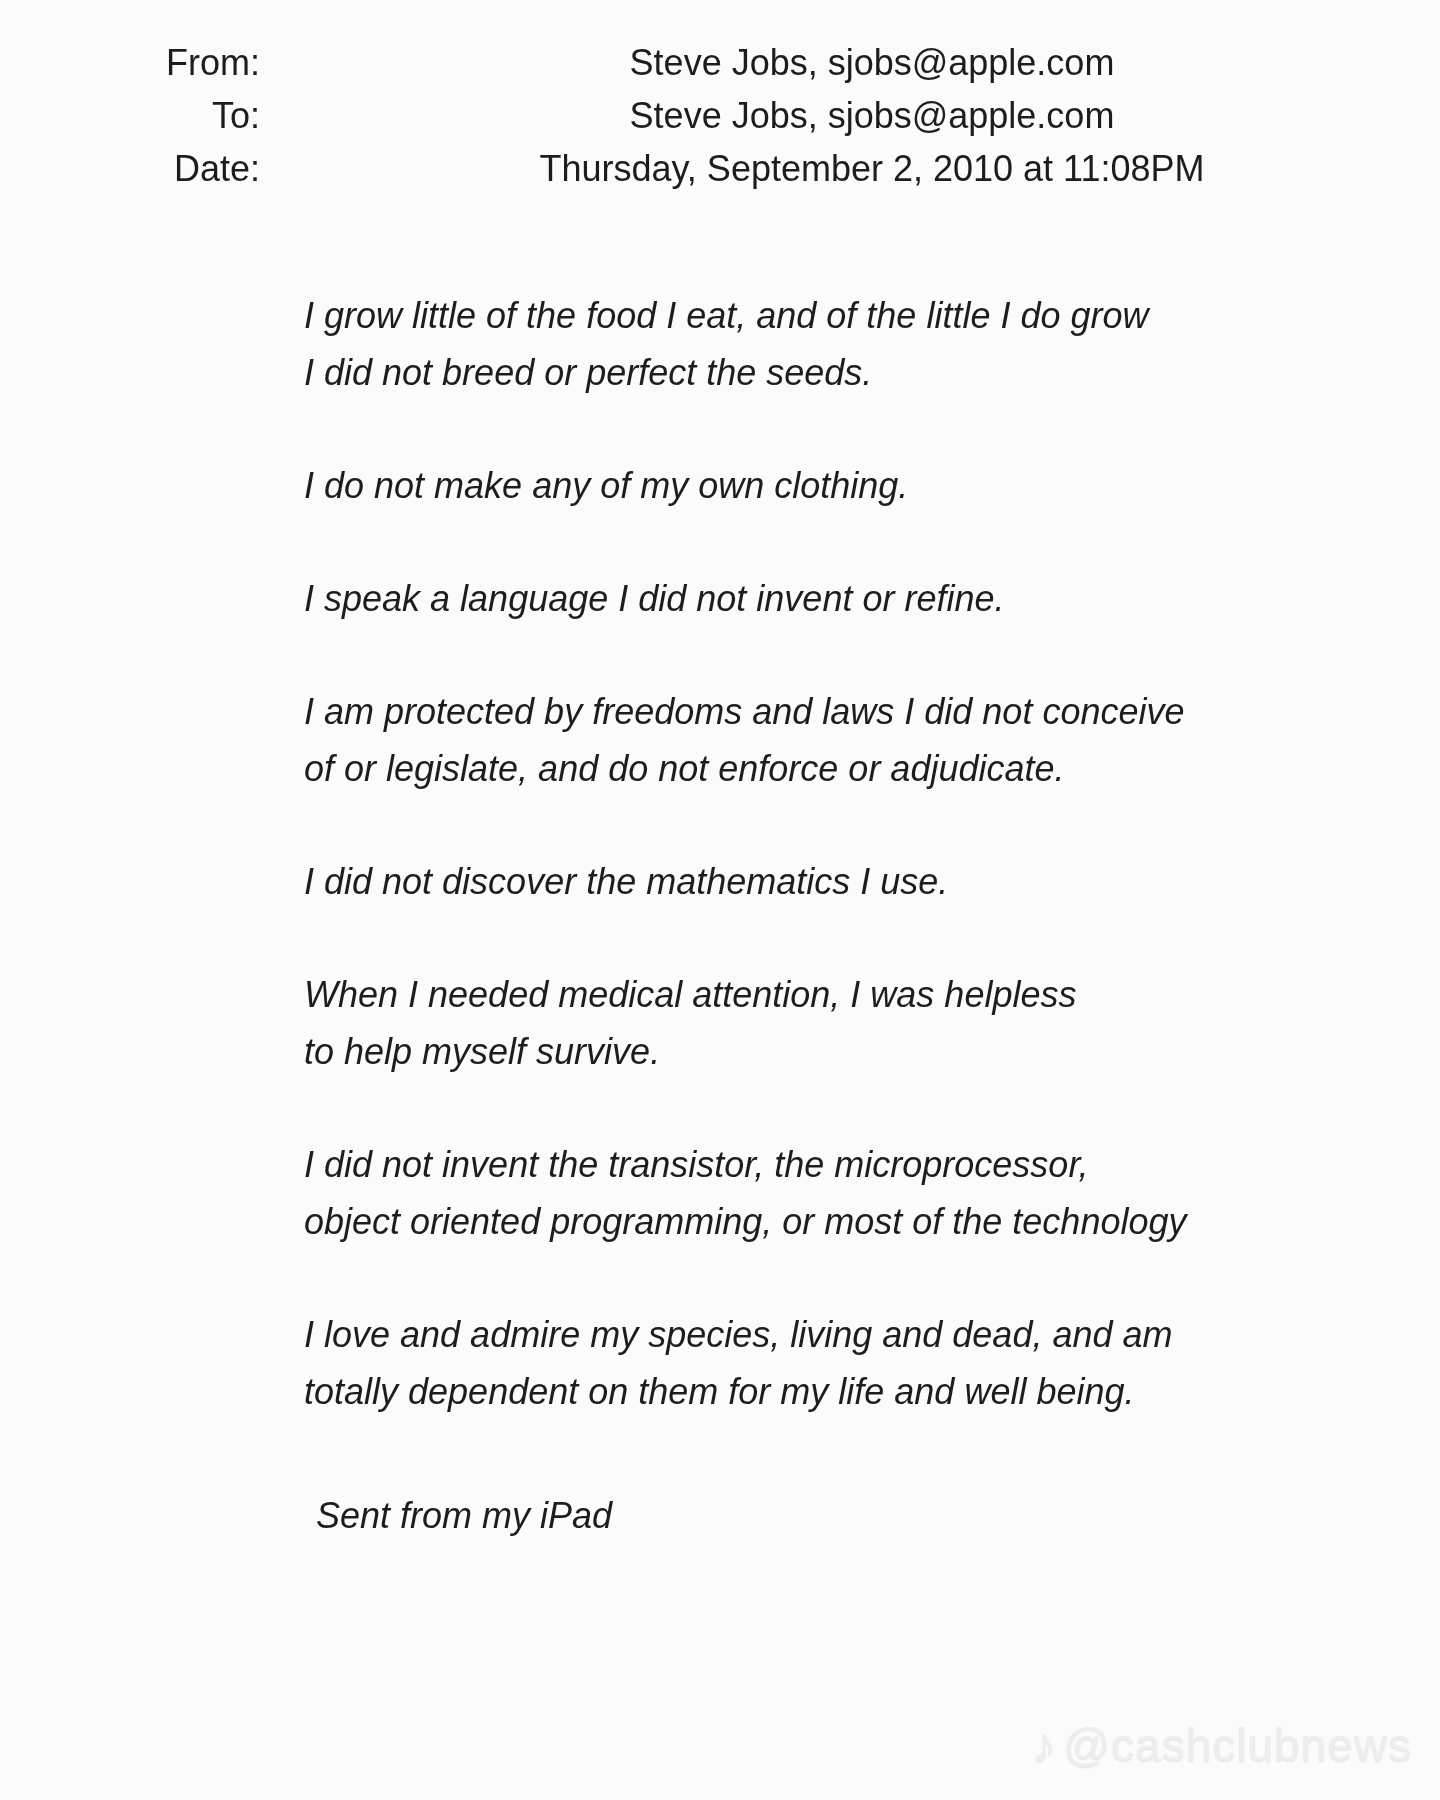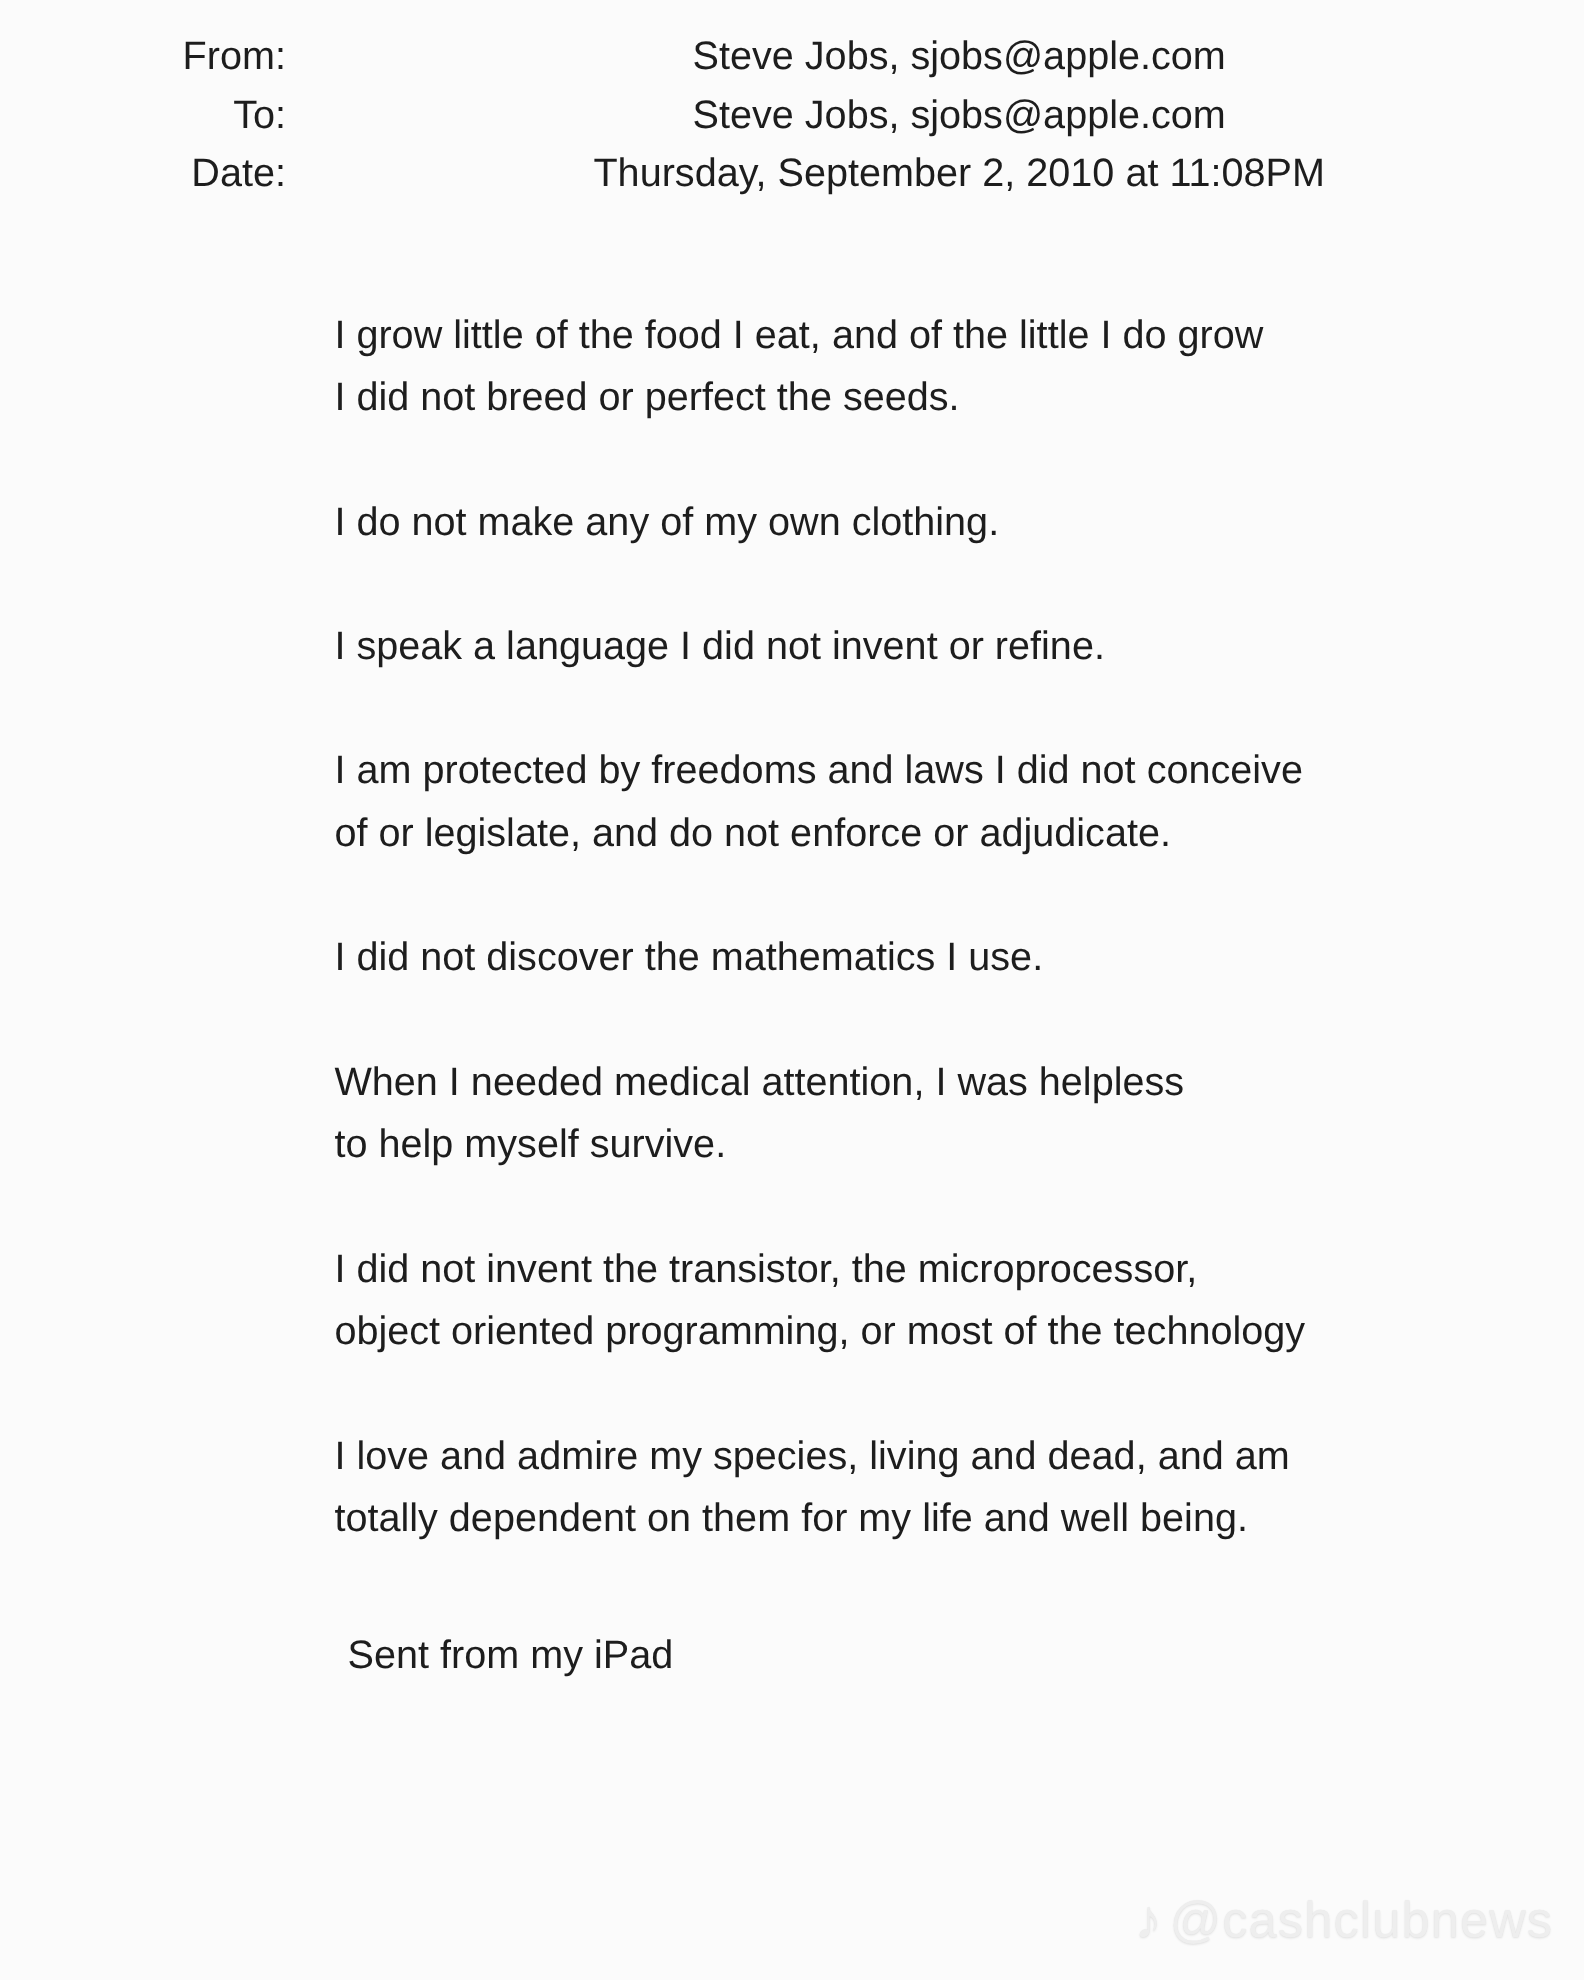--- a/index.html
+++ b/index.html
@@ -9,41 +9,42 @@
   body {
     width: 1440px;
     height: 1800px;
     background: #fbfbfb;
     color: #1d1d1d;
     font-family: "Liberation Sans", sans-serif;
     position: relative;
     overflow: hidden;
   }
   .email-header {
-    padding-top: 24px;
+    padding-top: 36px;
     display: grid;
     grid-template-columns: 260px auto;
     column-gap: 44px;
     font-size: 36px;
     line-height: 53px;
   }
   .email-header .label {
     text-align: right;
     white-space: pre;
   }
   .email-header .value {
     text-align: center;
     white-space: pre;
   }
   .email-body {
     margin-left: 304px;
     margin-top: 92px;
     margin-right: 60px;
     font-size: 36px;
     line-height: 57px;
+    font-style: italic;
   }
   .para {
     margin: 0 0 56px 0;
     padding: 0;
   }
   .line {
     display: block;
     white-space: pre;
   }
   .signature {

